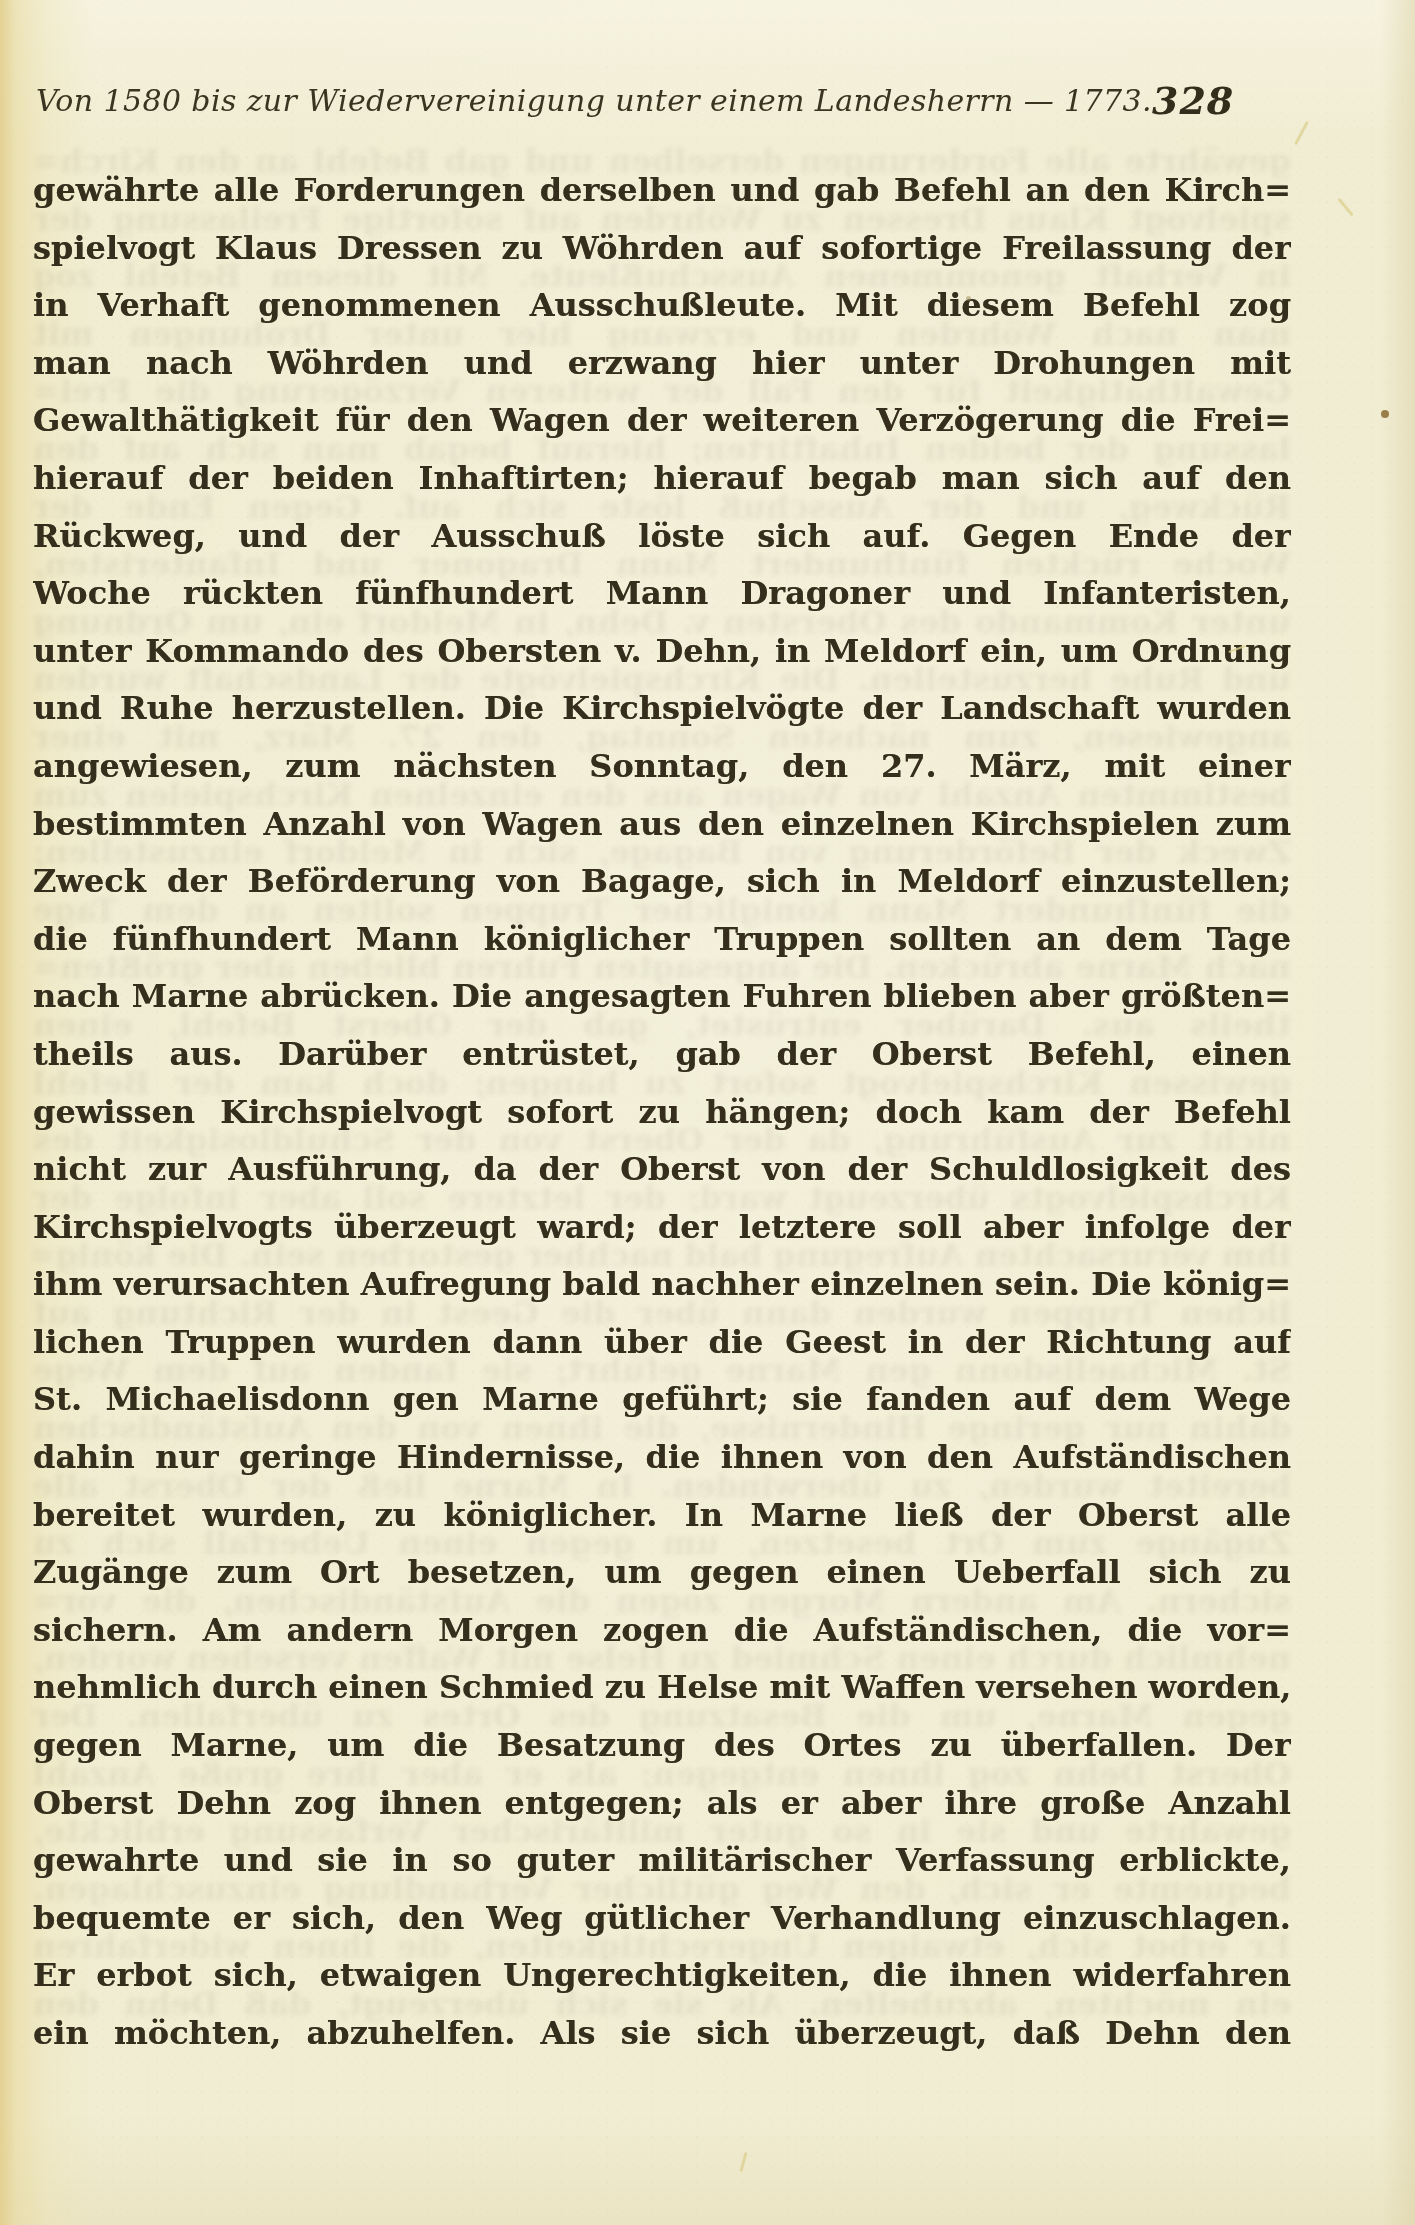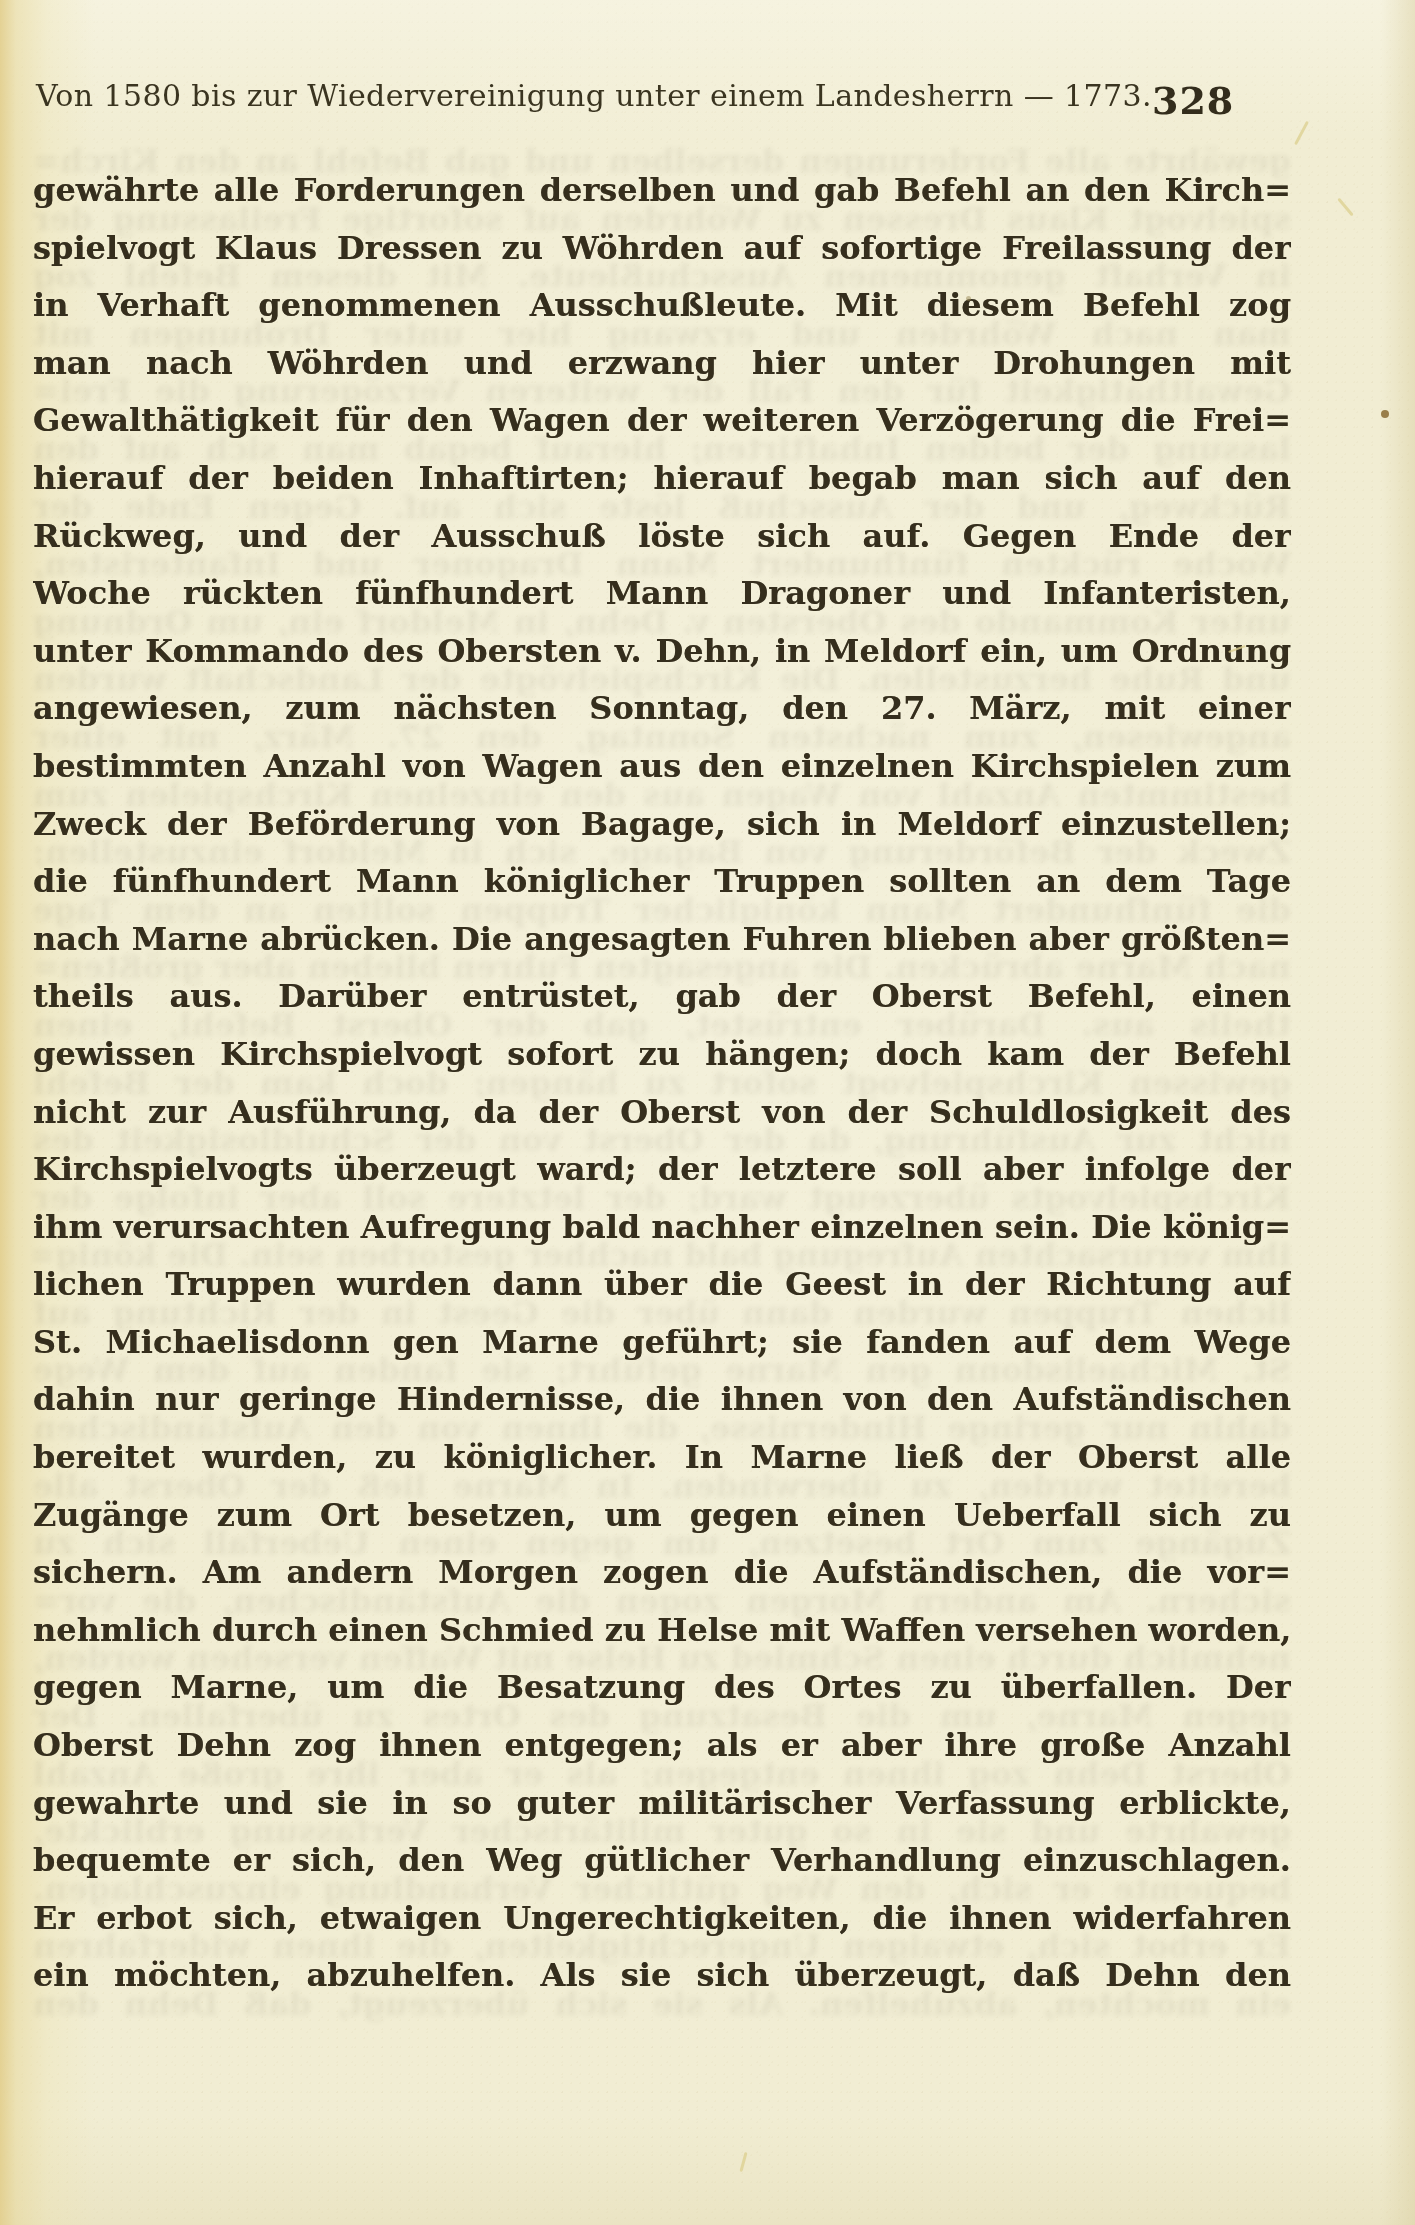--- a/index.html
+++ b/index.html
@@ -16,21 +16,21 @@
       linear-gradient(180deg, rgba(249,247,233,0.55) 0px, rgba(249,247,233,0) 140px),
       linear-gradient(0deg, rgba(222,211,166,0.35) 0px, rgba(222,211,166,0) 110px),
       radial-gradient(ellipse at 52% 42%, rgba(255,255,252,0.20), rgba(0,0,0,0) 65%),
       radial-gradient(rgba(173,152,82,0.05) 1px, rgba(0,0,0,0) 1px),
       radial-gradient(rgba(120,100,50,0.04) 1px, rgba(0,0,0,0) 1px);
     background-size:auto,auto,auto,auto,auto,9px 9px,15px 15px;
     font-family:"DejaVu Serif","Liberation Serif",serif;
   }
   .header-row {
     position:absolute; left:36px; top:78px; width:1196px;
-    display:flex; justify-content:space-between; align-items:flex-start;
+    display:flex; justify-content:space-between; align-items:center;font-style:italic;
   }
   .running-title {
     font-size:30px; color:#3a3420; letter-spacing:0.4px; white-space:nowrap;
   }
   .page-number {
     font-size:38px; font-weight:bold; color:#332d1c; letter-spacing:1px;
   }
   .text-block {
     position:absolute; left:33px; top:162px; width:1258px;
   }
@@ -108,20 +108,21 @@
   <div class="text-block">
       <div class="line">gewährte alle Forderungen derselben und gab Befehl an den Kirch=</div>
       <div class="line">spielvogt Klaus Dressen zu Wöhrden auf sofortige Freilassung der</div>
       <div class="line">in Verhaft genommenen Ausschußleute. Mit diesem Befehl zog</div>
       <div class="line">man nach Wöhrden und erzwang hier unter Drohungen mit</div>
       <div class="line">Gewalthätigkeit für den Wagen der weiteren Verzögerung die Frei=</div>
       <div class="line">hierauf der beiden Inhaftirten; hierauf begab man sich auf den</div>
       <div class="line">Rückweg, und der Ausschuß löste sich auf. Gegen Ende der</div>
       <div class="line">Woche rückten fünfhundert Mann Dragoner und Infanteristen,</div>
       <div class="line">unter Kommando des Obersten v. Dehn, in Meldorf ein, um Ordnung</div>
+      <div class="line">und Ruhe herzustellen. Die Kirchspielvögte der Landschaft wurden</div>
       <div class="line">angewiesen, zum nächsten Sonntag, den 27. März, mit einer</div>
       <div class="line">bestimmten Anzahl von Wagen aus den einzelnen Kirchspielen zum</div>
       <div class="line">Zweck der Beförderung von Bagage, sich in Meldorf einzustellen;</div>
       <div class="line">die fünfhundert Mann königlicher Truppen sollten an dem Tage</div>
       <div class="line">nach Marne abrücken. Die angesagten Fuhren blieben aber größten=</div>
       <div class="line">theils aus. Darüber entrüstet, gab der Oberst Befehl, einen</div>
       <div class="line">gewissen Kirchspielvogt sofort zu hängen; doch kam der Befehl</div>
       <div class="line">nicht zur Ausführung, da der Oberst von der Schuldlosigkeit des</div>
       <div class="line">Kirchspielvogts überzeugt ward; der letztere soll aber infolge der</div>
       <div class="line">ihm verursachten Aufregung bald nachher einzelnen sein. Die könig=</div>

